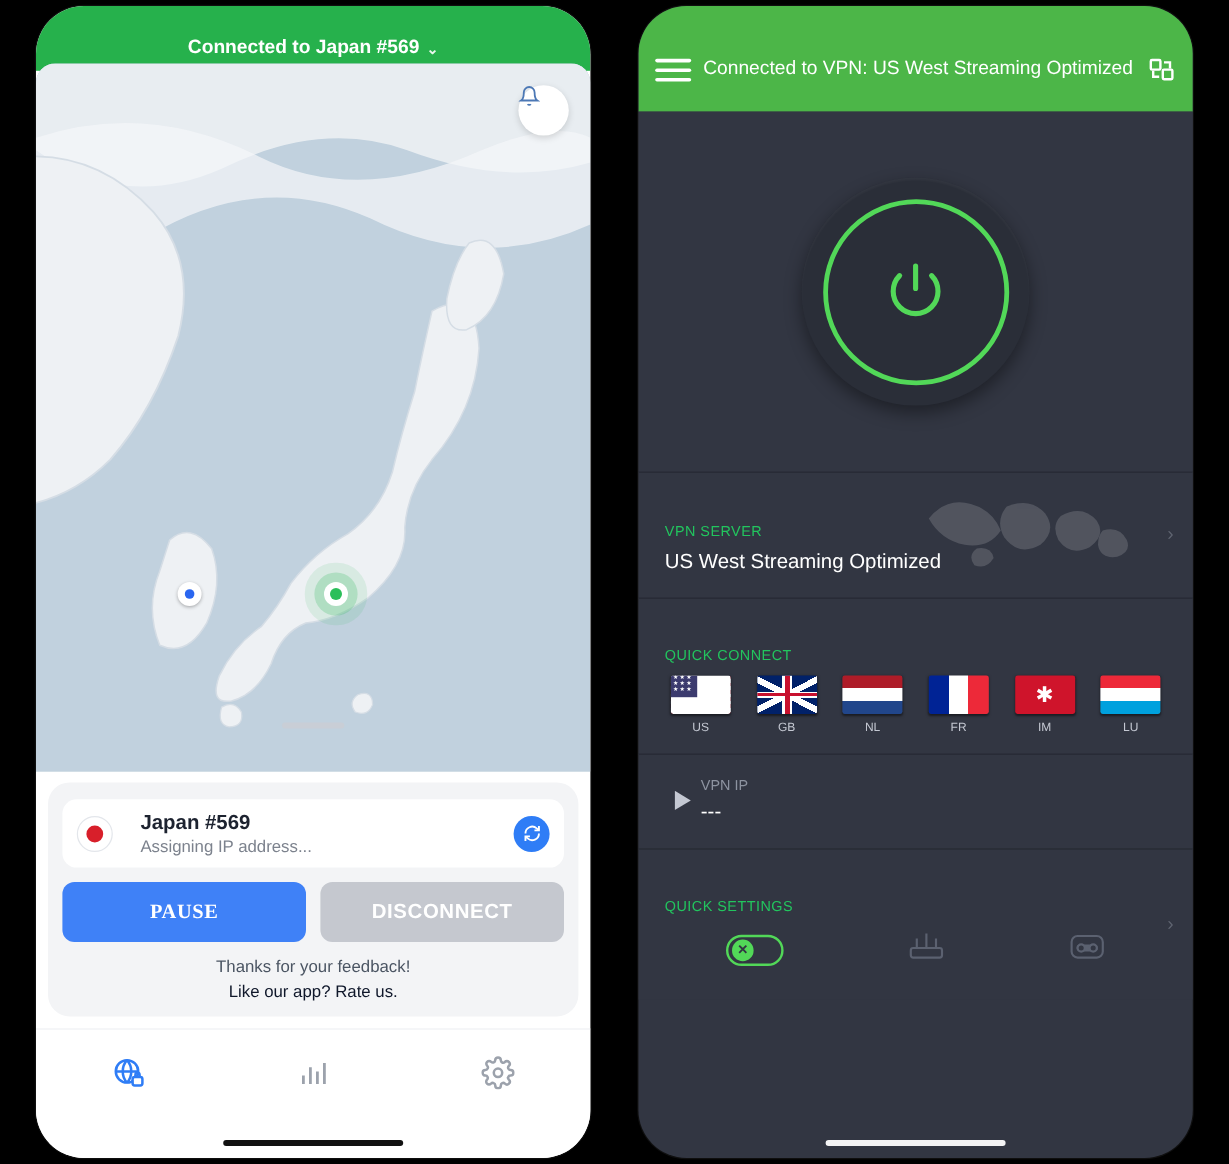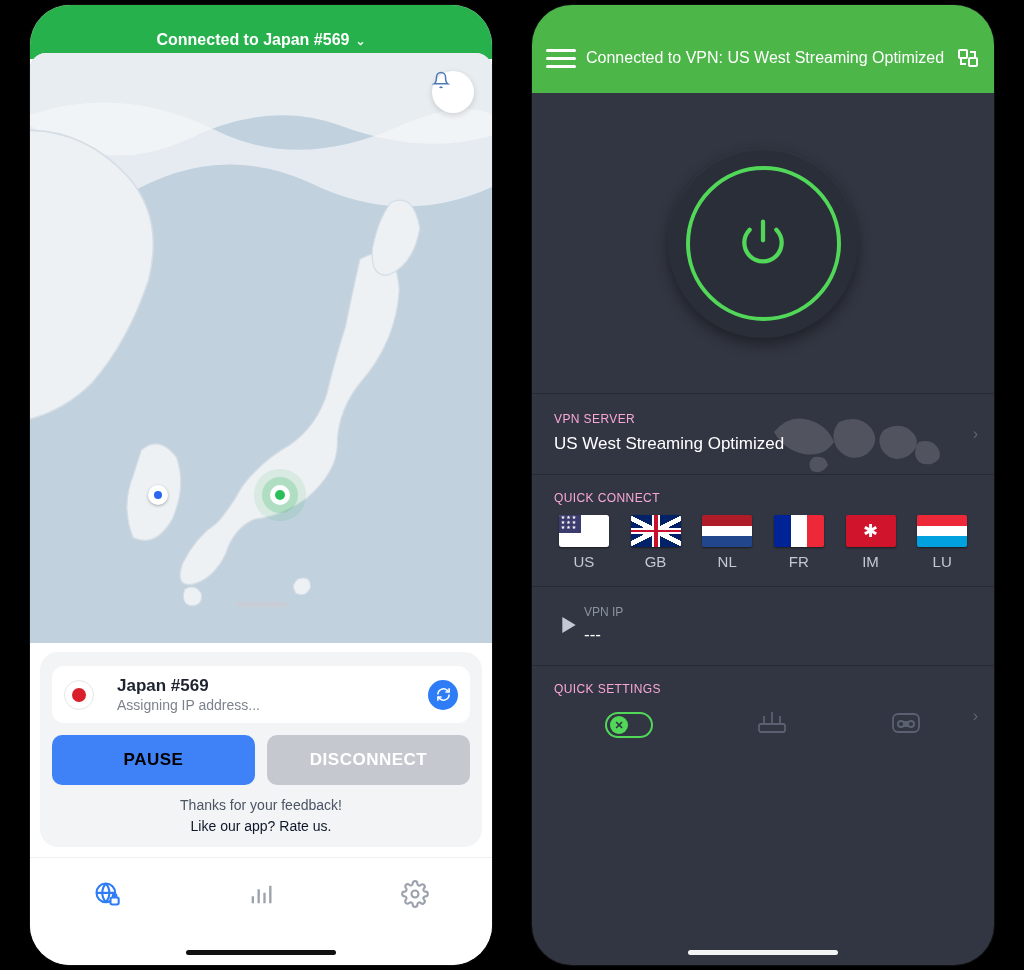--- a/index.html
+++ b/index.html
@@ -82,21 +82,21 @@
     display:flex;align-items:center;gap:23px;margin-bottom:12px;
   }
   .jp-flag{width:30px;height:30px;border-radius:50%;background:#fff;border:1px solid #e3e6eb;display:flex;align-items:center;justify-content:center;}
   .jp-flag::after{content:"";width:14px;height:14px;border-radius:50%;background:#d81f2a;}
   .server-text{flex:1;}
   .server-text .name{font-weight:600;font-size:17px;color:#1d2330;}
   .server-text .sub{color:#7c828d;font-size:14px;margin-top:1px;}
   .refresh-btn{width:30px;height:30px;border-radius:50%;background:#2f7df6;display:flex;align-items:center;justify-content:center;color:#fff;}
   .btn-row{display:flex;gap:12px;margin-bottom:10px;}
   .btn{flex:1;height:50px;border:none;border-radius:10px;font-size:17px;font-weight:700;letter-spacing:.5px;cursor:pointer;}
-  .btn-primary{background:#3f81f7;color:#000000;}
+  .btn-primary{background:#3f81f7;color:#ffffff;font-family:Liberation Serif, serif;}
   .btn-secondary{background:#c5c8cf;color:#fff;}
   .feedback{text-align:center;font-size:14px;color:#4b5563;line-height:1.5;}
   .feedback .link{color:#0f172a;}
   .nav-bar{
     position:absolute;bottom:0;left:0;right:0;height:108px;background:#fff;
     display:flex;align-items:flex-start;justify-content:space-around;padding-top:22px;
     border-top:1px solid #eef0f3;
   }
   .nav-item{color:#9ca2ac;}
   .nav-item.active{color:#2f7df6;}
@@ -113,28 +113,28 @@
   .right-header-title{flex:1;font-size:16px;font-weight:500;}
   .swap-icon{color:#fff;}
   .power-section{height:300px;display:flex;align-items:center;justify-content:center;background:#323642;}
   .power-outer{
     width:190px;height:190px;border-radius:50%;
     background:#2a2e38;box-shadow:0 6px 14px rgba(0,0,0,.4), inset 0 2px 2px rgba(255,255,255,.04);
     display:flex;align-items:center;justify-content:center;cursor:pointer;
   }
   .power-ring{width:155px;height:155px;border-radius:50%;border:4px solid #52d858;display:flex;align-items:center;justify-content:center;}
   .section{border-top:1px solid #272a33;padding:16px 22px;position:relative;background:#323642;}
-  .section-label{font-size:12px;color:#f9a8d4;letter-spacing:.4px;margin-bottom:8px;}
+  .section-label{font-size:12px;color:#22c55e;letter-spacing:.4px;margin-bottom:8px;margin-top:24px;}
   .server-name{font-size:17px;font-weight:500;}
   .chev-right{position:absolute;right:16px;top:50%;transform:translateY(-50%);color:#5f6470;}
   .worldmap{position:absolute;right:40px;top:8px;opacity:.15;pointer-events:none;}
   .qc-flags{display:flex;gap:12px;margin-top:10px;}
   .qc-item{flex:1;text-align:center;cursor:pointer;}
   .qc-flag{width:50px;height:32px;margin:0 auto 6px;border-radius:2px;overflow:hidden;box-shadow:0 1px 2px rgba(0,0,0,.5);}
-  .qc-label{font-size:15px;color:#c4c8d2;text-align:center;}
+  .qc-label{font-size:10px;color:#c4c8d2;text-align:center;}
   .ip-section{display:flex;align-items:center;}
   .ip-col{flex:1;}
   .ip-col .lbl{font-size:12px;color:#8d93a0;margin-bottom:6px;}
   .ip-col .val{font-size:17px;}
   .ip-arrow{width:30px;color:#c4c8d2;display:flex;justify-content:center;}
   .qs-icons{display:flex;justify-content:space-around;align-items:center;margin-top:14px;}
   .qs-toggle{width:48px;height:26px;border-radius:13px;border:2px solid #52d858;position:relative;cursor:pointer;}
   .qs-toggle::after{content:"✕";position:absolute;left:3px;top:50%;transform:translateY(-50%);width:18px;height:18px;border-radius:50%;background:#52d858;color:#323642;font-size:11px;display:flex;align-items:center;justify-content:center;font-weight:bold;}
   .qs-icon{color:#5b6170;cursor:pointer;}
   .home-indicator-r{position:absolute;bottom:10px;left:50%;transform:translateX(-50%);width:150px;height:5px;background:#fff;border-radius:3px;opacity:.95;}

